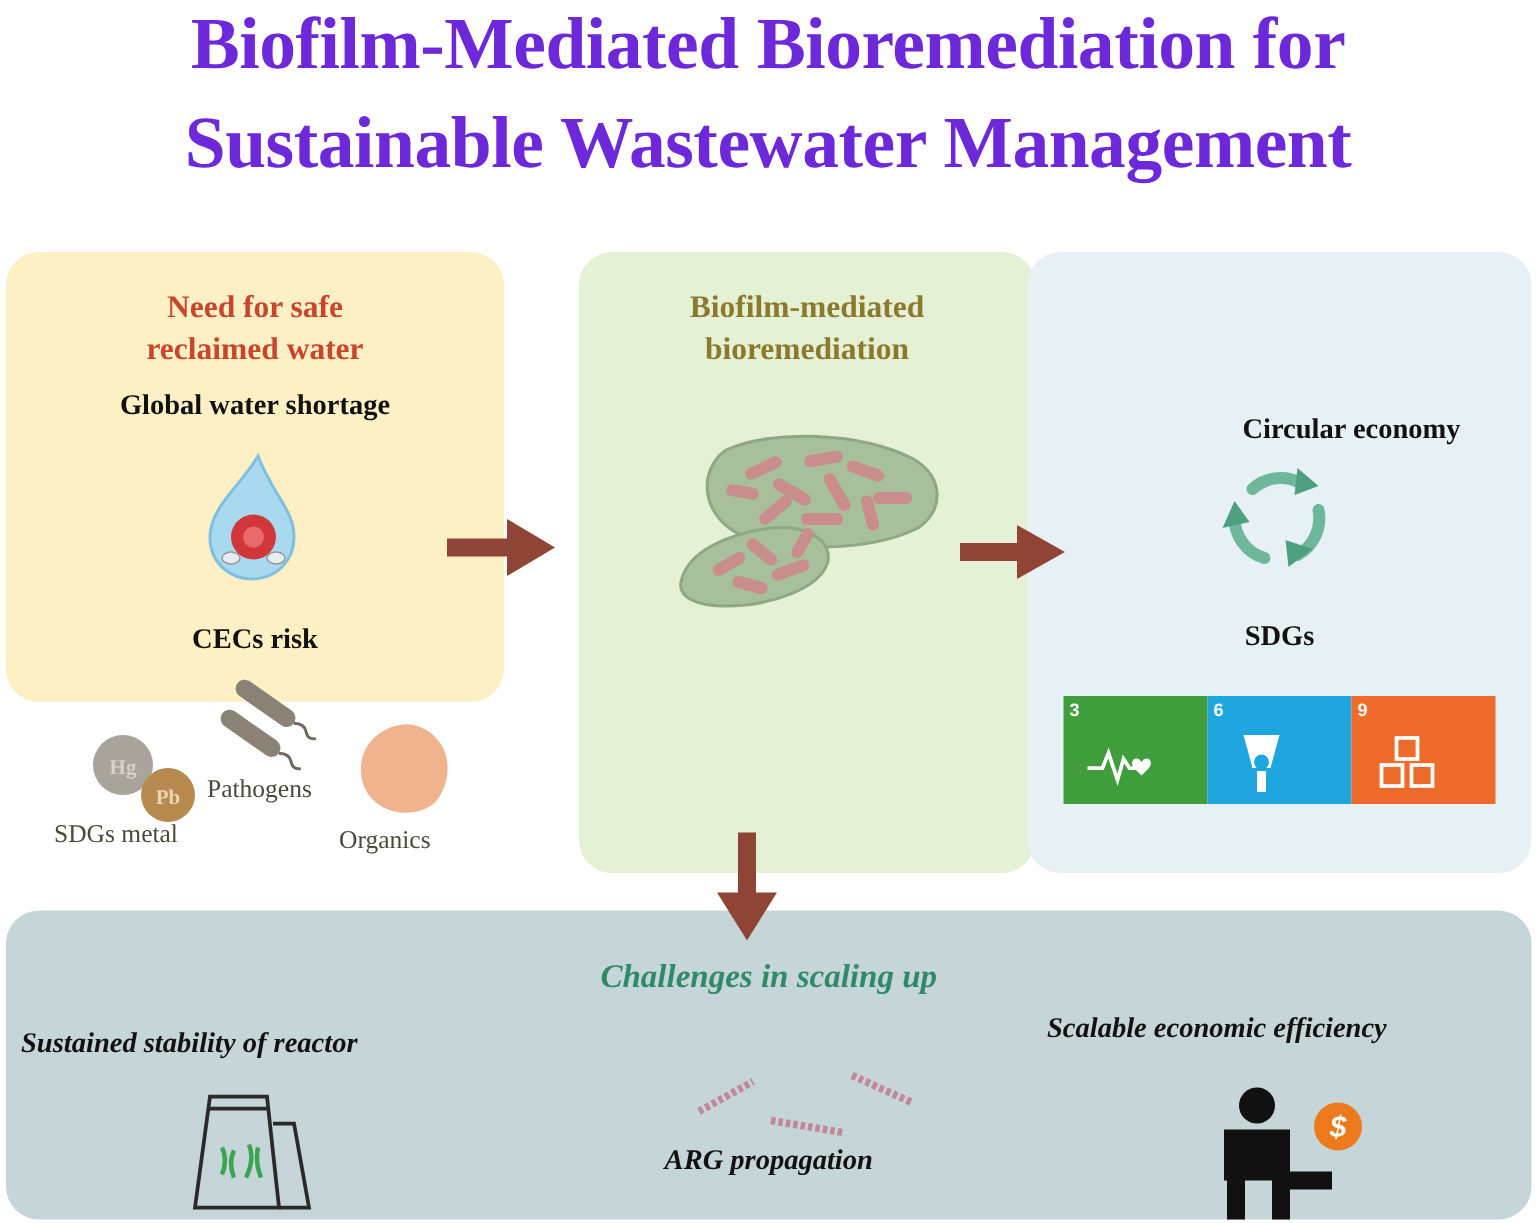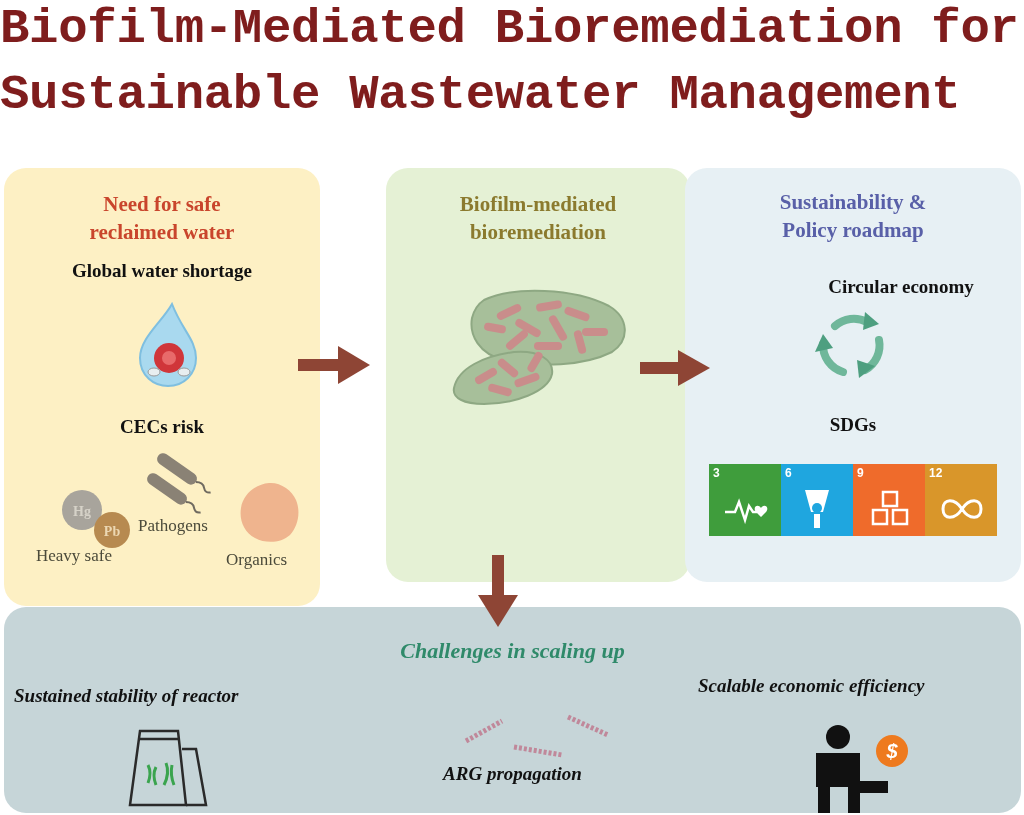--- a/index.html
+++ b/index.html
@@ -1,20 +1,20 @@
 <!DOCTYPE html>
 <html><head>
 <meta charset="utf-8">
 <style>
   html,body{margin:0;padding:0;}
   body{width:1024px;height:815px;background:#ffffff;position:relative;overflow:hidden;font-family:"Liberation Serif","DejaVu Serif",serif;}
-  .title{position:absolute;left:0;width:1024px;color:#7f1d1d;font-weight:bold;font-size:49px;line-height:58px;letter-spacing:-0.3px;font-family:Liberation Mono, monospace;}
+  .title{position:absolute;left:0;width:1024px;text-align:center;color:#6d28d9;font-weight:bold;font-size:49px;line-height:58px;letter-spacing:-0.3px;}
   #t1{top:0px;} #t2{top:66px;}
   .panel{position:absolute;border-radius:22px;}
-  #p-left{left:4px;top:168px;width:316px;height:438px;background:#fdf0c4;}
+  #p-left{left:4px;top:168px;width:316px;height:300px;background:#fdf0c4;padding-left:16px;}
   #p-mid{left:349px;top:168px;width:304px;height:414px;background:#e5f1d5;margin-left:37px;}
   #p-right{left:685px;top:168px;width:336px;height:414px;background:#e7f0f4;}
   #p-bottom{left:4px;top:607px;width:1017px;height:206px;background:#c6d5d8;font-style:italic;}
   .ptitle{position:absolute;left:0;width:100%;text-align:center;font-weight:bold;font-size:21px;line-height:28px;}
   .lbl{position:absolute;text-align:center;font-weight:bold;font-size:19px;color:#111;white-space:nowrap;}
   .small{position:absolute;font-size:17px;color:#4b4a3a;white-space:nowrap;}
   svg{position:absolute;overflow:visible;}
 </style>
 </head>
 <body>
@@ -46,21 +46,21 @@
         <path d="M46 34 q6 -4 10 0 q4 4 8 0" stroke="#6f6a60" stroke-width="2" fill="none"></path>
       </g>
   </svg>
   <svg style="left:56px;top:320px;" width="80" height="70" viewBox="0 0 80 70">
     <circle cx="22" cy="22" r="20" fill="#a8a49c"></circle>
     <text x="22" y="28" font-size="14" text-anchor="middle" fill="#d6d2c8" font-family="Liberation Serif, serif" font-weight="bold">Hg</text>
     <circle cx="52" cy="42" r="18" fill="#b78a50"></circle>
     <text x="52" y="48" font-size="14" text-anchor="middle" fill="#ecd7b2" font-family="Liberation Serif, serif" font-weight="bold">Pb</text>
   </svg>
   <div class="small" style="left:134px;top:348px;">Pathogens</div>
-  <div class="small" style="left:32px;top:378px;">Heavy safe</div>
+  <div class="small" style="left:32px;top:378px;">SDGs metal</div>
   <svg style="left:232px;top:312px;" width="66" height="66" viewBox="0 0 66 66">
     <path d="M33 3 C44 2 56 10 60 20 C65 32 62 46 54 55 C45 63 30 64 19 58 C8 52 3 40 5 28 C7 14 20 4 33 3 Z" fill="#efb48e"></path>
   </svg>
   <div class="small" style="left:222px;top:382px;">Organics</div>
 </div>
 
 <div class="panel" id="p-mid">
   <div class="ptitle" style="top:22px;color:#8b7a2e;">
     <div>Biofilm-mediated</div>
     <div>bioremediation</div>
@@ -82,24 +82,20 @@
       <rect x="30" y="92" width="24" height="8" rx="4" transform="rotate(-30 42 96)"></rect>
       <rect x="52" y="84" width="24" height="8" rx="4" transform="rotate(40 64 88)"></rect>
       <rect x="70" y="96" width="26" height="8" rx="4" transform="rotate(-20 83 100)"></rect>
       <rect x="44" y="106" width="24" height="8" rx="4" transform="rotate(15 56 110)"></rect>
       <rect x="80" y="78" width="22" height="8" rx="4" transform="rotate(-60 91 82)"></rect>
     </g>
   </svg>
 </div>
 
 <div class="panel" id="p-right">
-  <div class="ptitle" style="top:20px;color:#5960a8;">
-    <div>Sustainability &amp;</div>
-    <div>Policy roadmap</div>
-  </div>
   <div class="lbl" style="left:0;width:100%;top:108px;margin-left:48px;">Circular economy</div>
   <svg style="left:128px;top:140px;" width="76" height="72" viewBox="0 0 76 72">
     <g fill="none" stroke="#6fb79a" stroke-width="8" stroke-linecap="round">
       <path d="M22 18 A28 28 0 0 1 54 14"></path>
       <path d="M66 32 A28 28 0 0 1 52 62"></path>
       <path d="M30 64 A28 28 0 0 1 10 36"></path>
     </g>
     <g fill="#4e9f80">
       <polygon points="52,4 66,16 50,22"></polygon>
       <polygon points="62,58 46,70 44,52"></polygon>
@@ -124,26 +120,20 @@
         </svg>
     </div>
     <div class="sdg" style="flex:1;background:#ef6b2b;position:relative;">
       <span style="position:absolute;left:4px;top:2px;color:#fff;font:bold 12px 'Liberation Sans',sans-serif;">9</span>
       <svg style="left:18px;top:26px;" width="38" height="40" viewBox="0 0 38 40">
           <g fill="none" stroke="#fff" stroke-width="2.5">
             <rect x="12" y="2" width="14" height="14"></rect>
             <rect x="2" y="20" width="14" height="14"></rect>
             <rect x="22" y="20" width="14" height="14"></rect>
           </g>
-        </svg>
-    </div>
-    <div class="sdg" style="flex:1;background:#d9962a;position:relative;">
-      <span style="position:absolute;left:4px;top:2px;color:#fff;font:bold 12px 'Liberation Sans',sans-serif;">12</span>
-      <svg style="left:14px;top:32px;" width="46" height="26" viewBox="0 0 46 26">
-          <path d="M23 13 C16 2 4 2 4 13 C4 24 16 24 23 13 C30 2 42 2 42 13 C42 24 30 24 23 13 Z" fill="none" stroke="#fff" stroke-width="3"></path>
         </svg>
     </div>
   </div>
 </div>
 
 <div class="panel" id="p-bottom">
   <div class="ptitle" style="top:30px;color:#2f8a6a;font-size:22px;">Challenges in scaling up</div>
   <div class="lbl" style="left:10px;top:78px;">Sustained stability of reactor</div>
   <svg style="left:122px;top:120px;" width="90" height="82" viewBox="0 0 90 82">
     <g fill="none" stroke="#2a2a2a" stroke-width="2.5">

